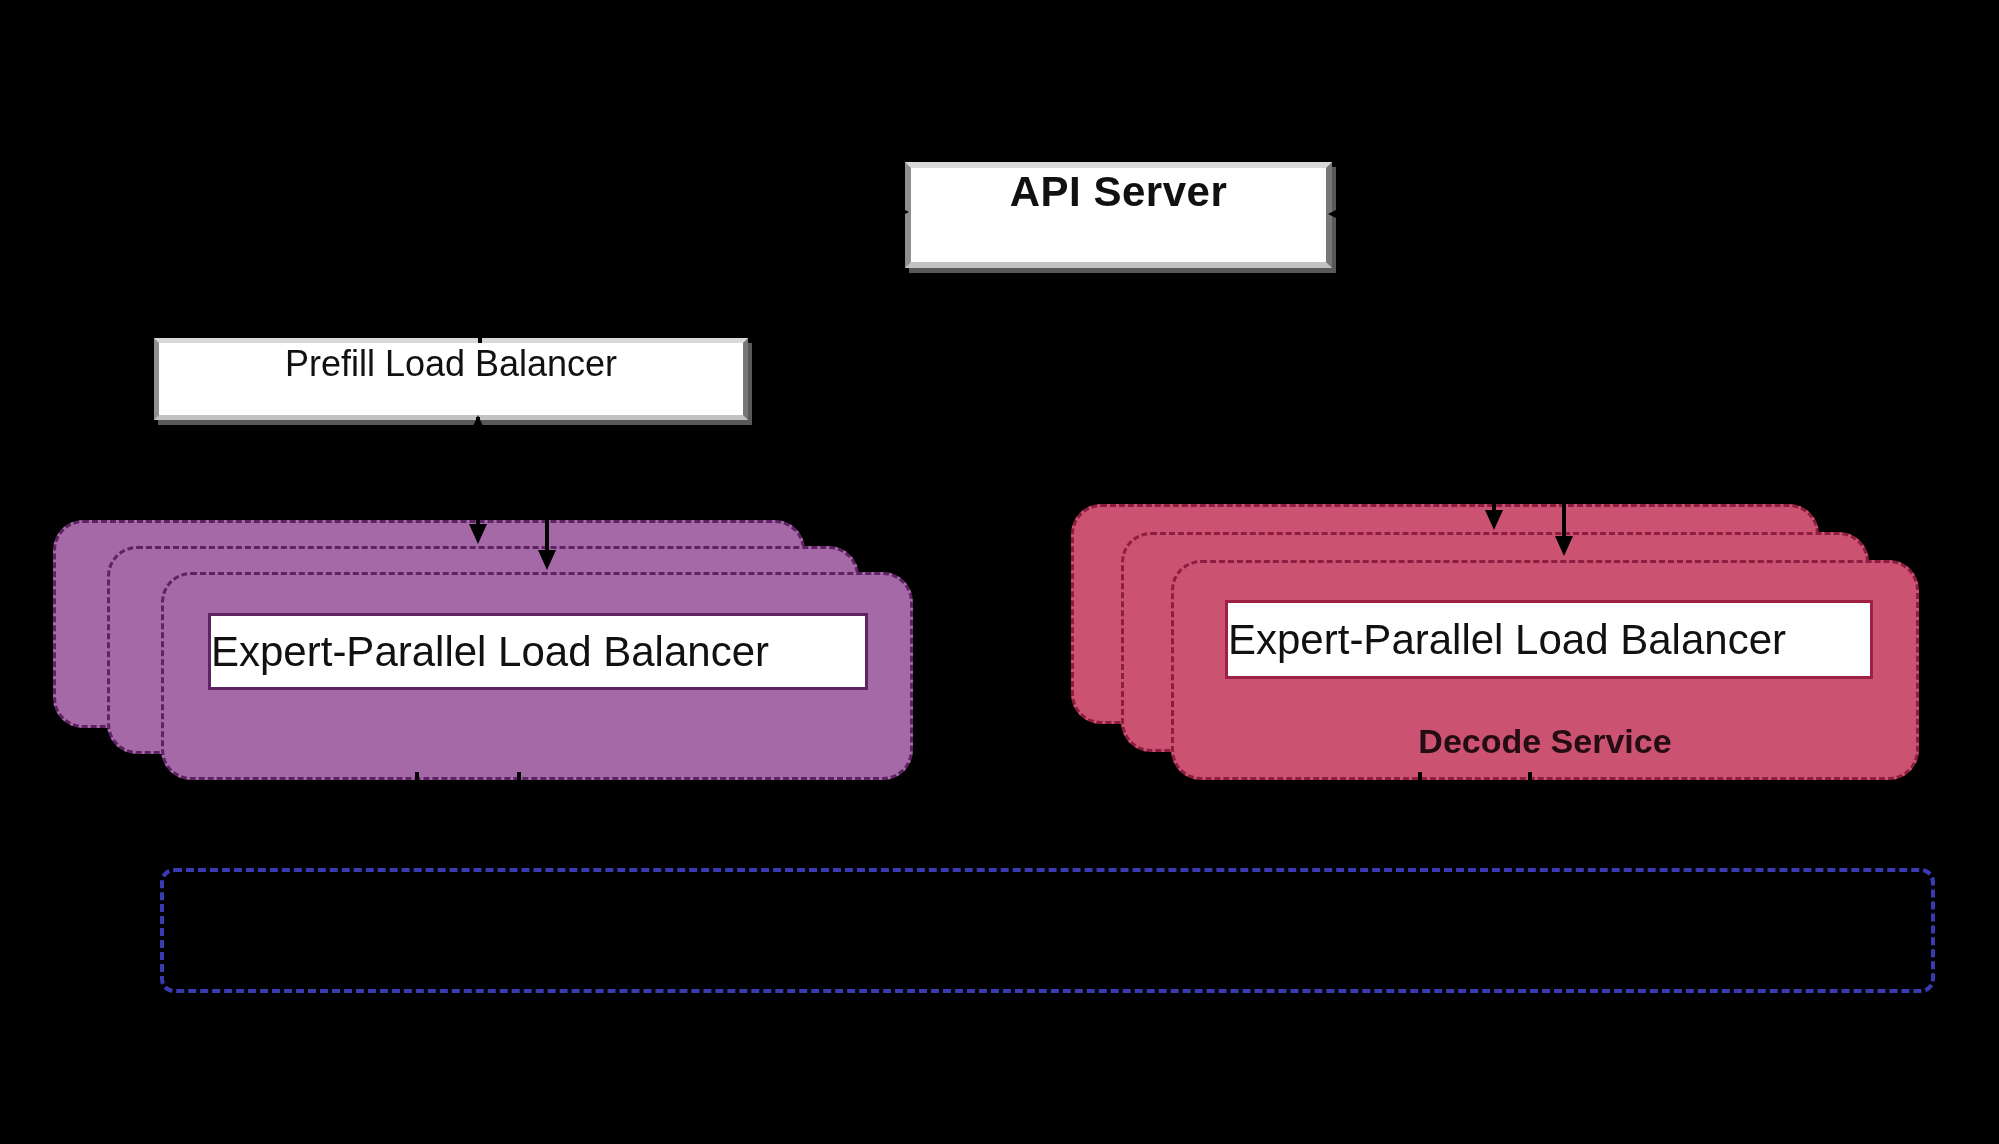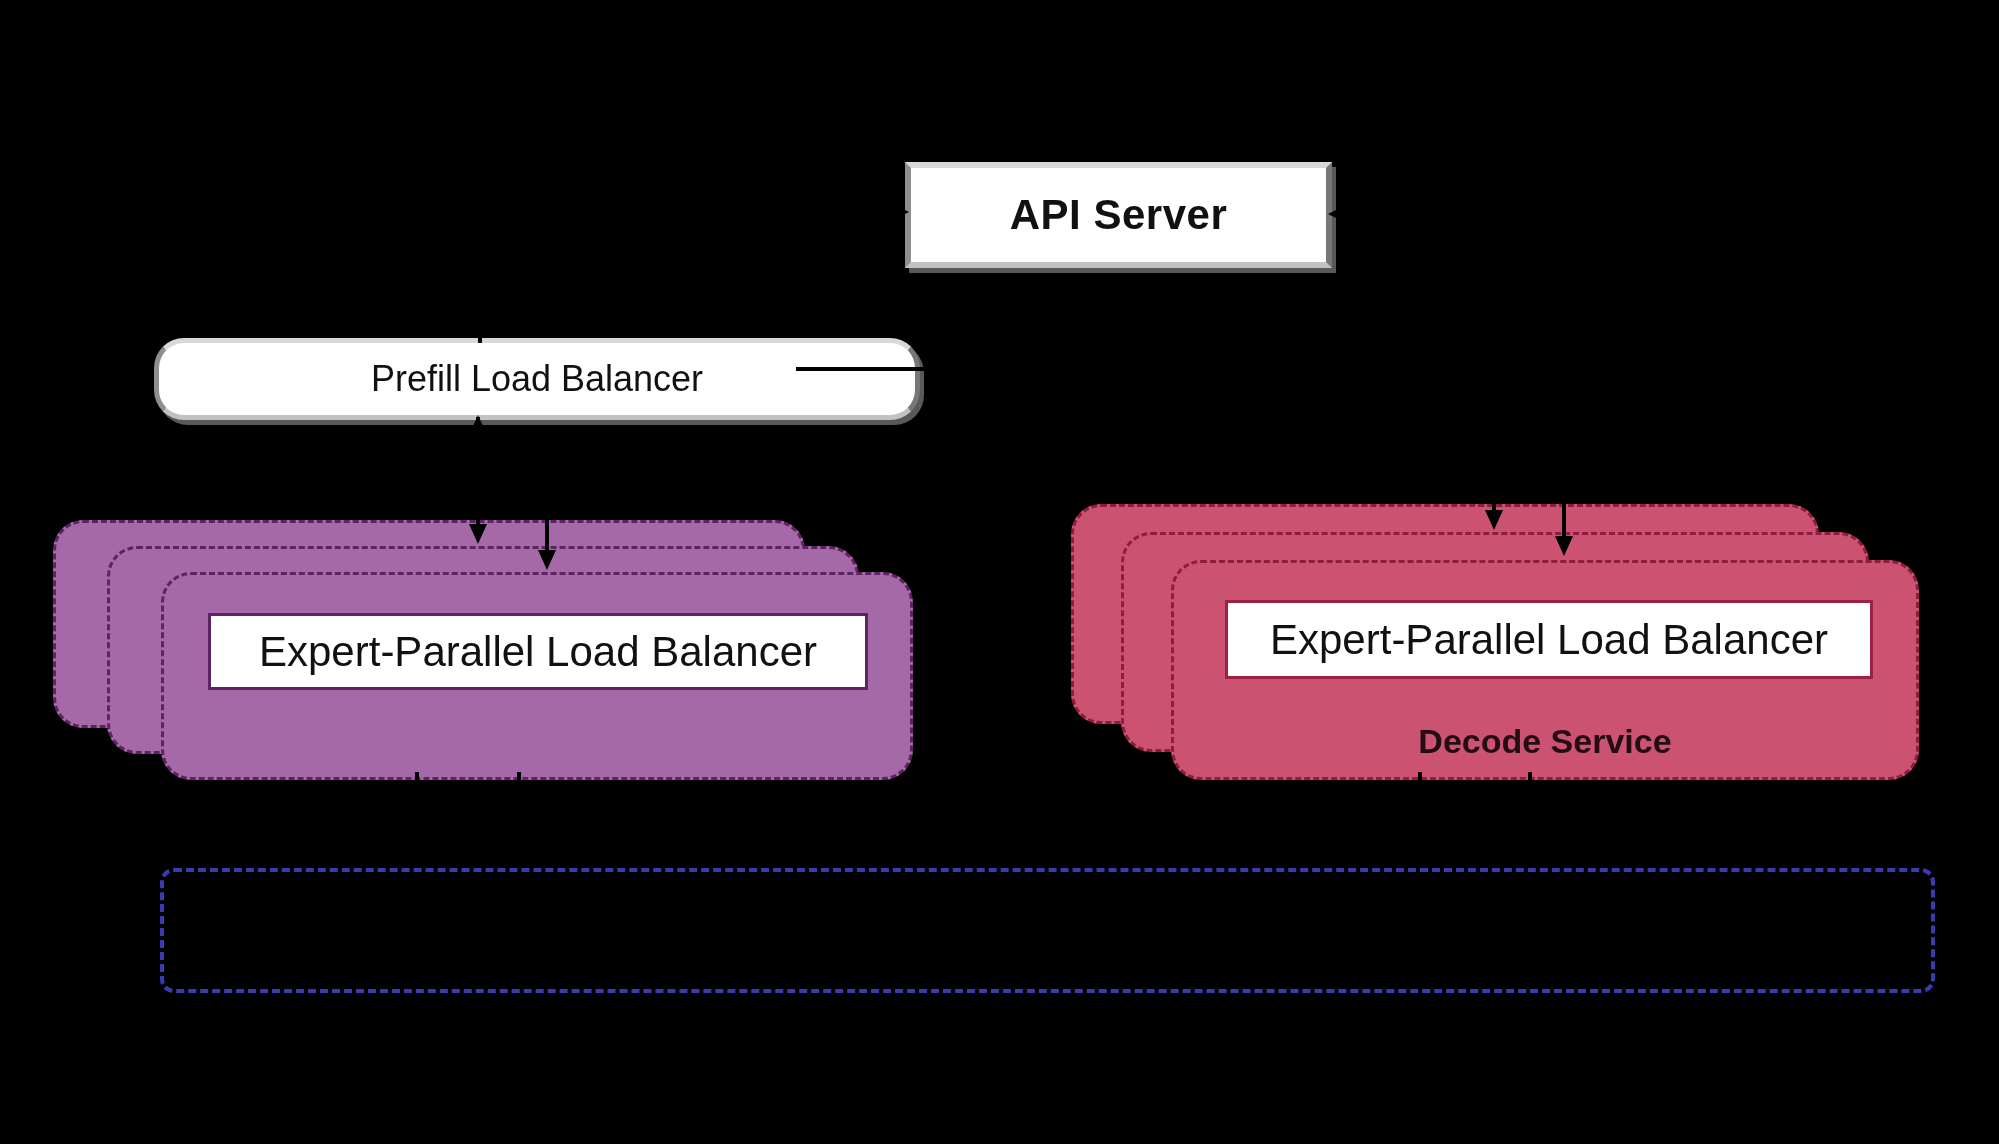--- a/index.html
+++ b/index.html
@@ -20,37 +20,35 @@
   .node-box {
     position: absolute;
     box-sizing: border-box;
     background: var(--color-box_fill, #fff);
     border: 5px solid var(--color-box_border, #8f8f8f);
     border-top-color: var(--color-box_border_light, #d9d9d9);
     border-bottom-color: #c2c2c2;
     border-right-color: #777777;
     box-shadow: 4px 5px 0 rgba(105,105,105,0.85);
     display: flex;
-    align-items: center;
     justify-content: center;
     color: var(--color-text, #111);
     z-index: 2;
   }
   #api-server {
     left: 905px; top: 162px; width: 427px; height: 106px;
     border-width: 6px;
     font-size: 42px;
     font-weight: 700;
     letter-spacing: 0.5px;
   }
   #prefill-lb {
-    left: 154px; top: 338px; width: 766px; height: 82px;
+    left: 154px; top: 338px; width: 594px; height: 82px;
     font-size: 36px;
     font-weight: 500;
-    border-radius: 30px;
   }
   #decode-lb {
     left: 1163px; top: 322px; width: 652px; height: 86px;
     font-size: 36px;
     font-weight: 500;
   }
 
   
   .stack-layer {
     position: absolute;
@@ -68,21 +66,20 @@
     background: var(--color-decode_fill, #cb5270);
     border: 3px dashed var(--color-decode_border, #8e1e3f);
   }
 
   .eplb-box {
     position: absolute;
     box-sizing: border-box;
     background: #ffffff;
     display: flex;
     align-items: center;
-    justify-content: center;
     font-size: 42px;
     font-weight: 400;
     color: #111;
     z-index: 3;
   }
   #prefill-eplb {
     left: 208px; top: 613px; width: 660px; height: 77px;
     border: 3px solid var(--color-prefill_border, #5d2363);
   }
   #decode-eplb {

